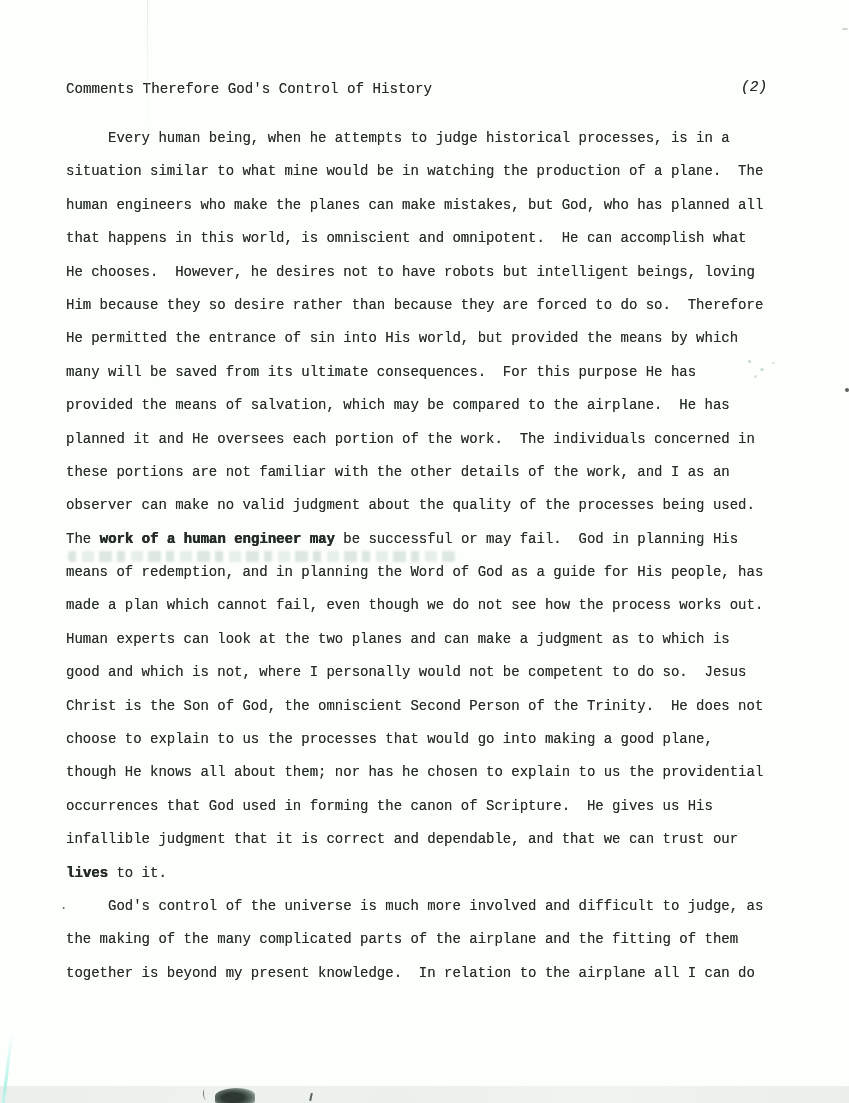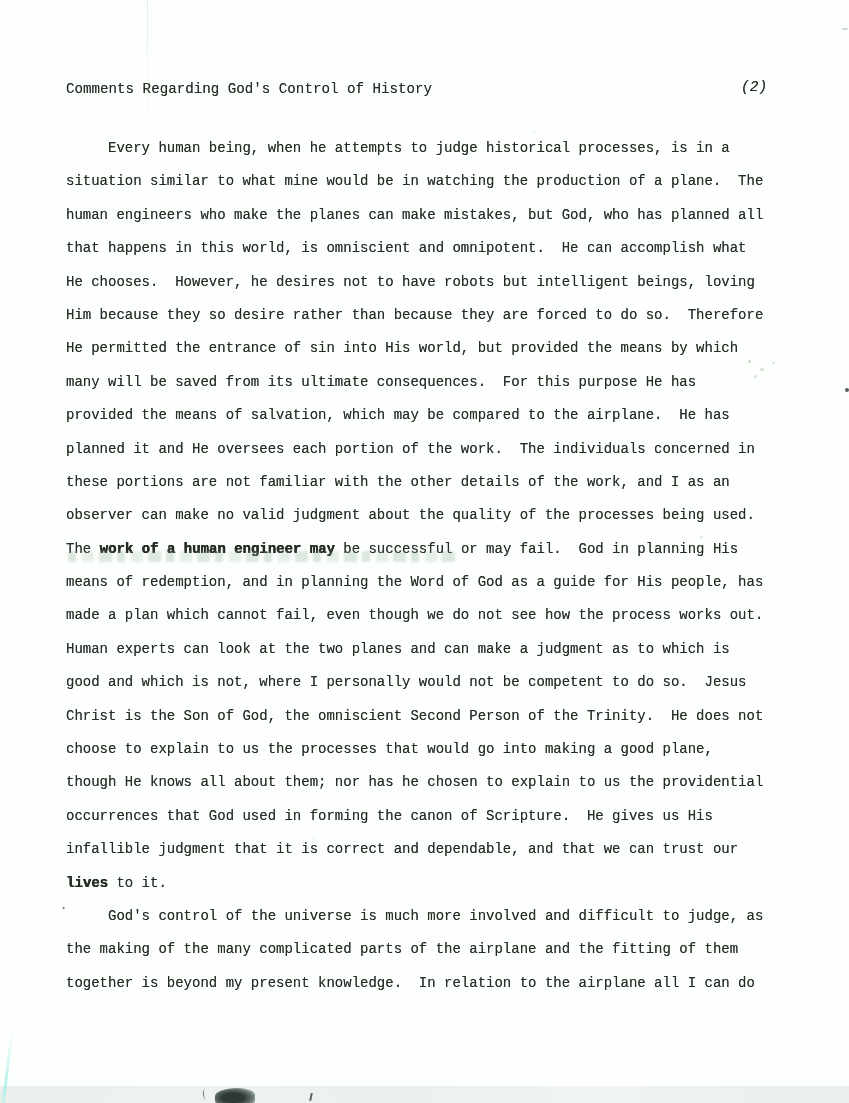--- a/index.html
+++ b/index.html
@@ -28,21 +28,21 @@
   .header-title {
     position:absolute; left:66px; top:81px;
     font-size:14.2px;
   }
   .page-number {
     position:absolute; left:741px; top:79px;
     font-size:14.5px;
     font-style:italic;
   }
   .typed-lines {
-    position:absolute; left:66px; top:132px;
+    position:absolute; left:66px; top:122px;
     line-height:33.4px;
   }
   .typed-line { height:33.4px; }
   .bold {
     font-weight:700;
     text-shadow:0.4px 0 0 currentColor, 0 0 0.5px rgba(37,45,39,0.6);
     margin-top:24px;
   }
   
   .ghost-smudge {
@@ -113,21 +113,21 @@
     background:linear-gradient(180deg, rgba(174,240,232,0) , #9deee4 70%, #c8f6f0);
     opacity:.75;
     filter:blur(0.4px);
   }
 </style>
 </head>
 <body>
 
 <div class="page">
 
-  <div class="header-title typed">Comments Regarding God's Control of History</div>
+  <div class="header-title typed">Comments Therefore God's Control of History</div>
 
   <div class="page-number typed">(2)</div>
 
   <div class="typed-lines typed"><div class="typed-line"><span>     Every human being, when he attempts to judge historical processes, is in a</span></div><div class="typed-line"><span>situation similar to what mine would be in watching the production of a plane.  The</span></div><div class="typed-line"><span>human engineers who make the planes can make mistakes, but God, who has planned all</span></div><div class="typed-line"><span>that happens in this world, is omniscient and omnipotent.  He can accomplish what</span></div><div class="typed-line"><span>He chooses.  However, he desires not to have robots but intelligent beings, loving</span></div><div class="typed-line"><span>Him because they so desire rather than because they are forced to do so.  Therefore</span></div><div class="typed-line"><span>He permitted the entrance of sin into His world, but provided the means by which</span></div><div class="typed-line"><span>many will be saved from its ultimate consequences.  For this purpose He has</span></div><div class="typed-line"><span>provided the means of salvation, which may be compared to the airplane.  He has</span></div><div class="typed-line"><span>planned it and He oversees each portion of the work.  The individuals concerned in</span></div><div class="typed-line"><span>these portions are not familiar with the other details of the work, and I as an</span></div><div class="typed-line"><span>observer can make no valid judgment about the quality of the processes being used.</span></div><div class="typed-line"><span>The </span><span class="bold">work of a human engineer may</span><span> be successful or may fail.  God in planning His</span></div><div class="typed-line"><span>means of redemption, and in planning the Word of God as a guide for His people, has</span></div><div class="typed-line"><span>made a plan which cannot fail, even though we do not see how the process works out.</span></div><div class="typed-line"><span>Human experts can look at the two planes and can make a judgment as to which is</span></div><div class="typed-line"><span>good and which is not, where I personally would not be competent to do so.  Jesus</span></div><div class="typed-line"><span>Christ is the Son of God, the omniscient Second Person of the Trinity.  He does not</span></div><div class="typed-line"><span>choose to explain to us the processes that would go into making a good plane,</span></div><div class="typed-line"><span>though He knows all about them; nor has he chosen to explain to us the providential</span></div><div class="typed-line"><span>occurrences that God used in forming the canon of Scripture.  He gives us His</span></div><div class="typed-line"><span>infallible judgment that it is correct and dependable, and that we can trust our</span></div><div class="typed-line"><span class="bold">lives</span><span> to it.</span></div><div class="typed-line"><span>     God's control of the universe is much more involved and difficult to judge, as</span></div><div class="typed-line"><span>the making of the many complicated parts of the airplane and the fitting of them</span></div><div class="typed-line"><span>together is beyond my present knowledge.  In relation to the airplane all I can do</span></div></div>
 
   <div class="ghost-smudge"></div>
 
   <div class="stray-period-mark typed">.</div>
 
   <div class="paper-crease"></div>

